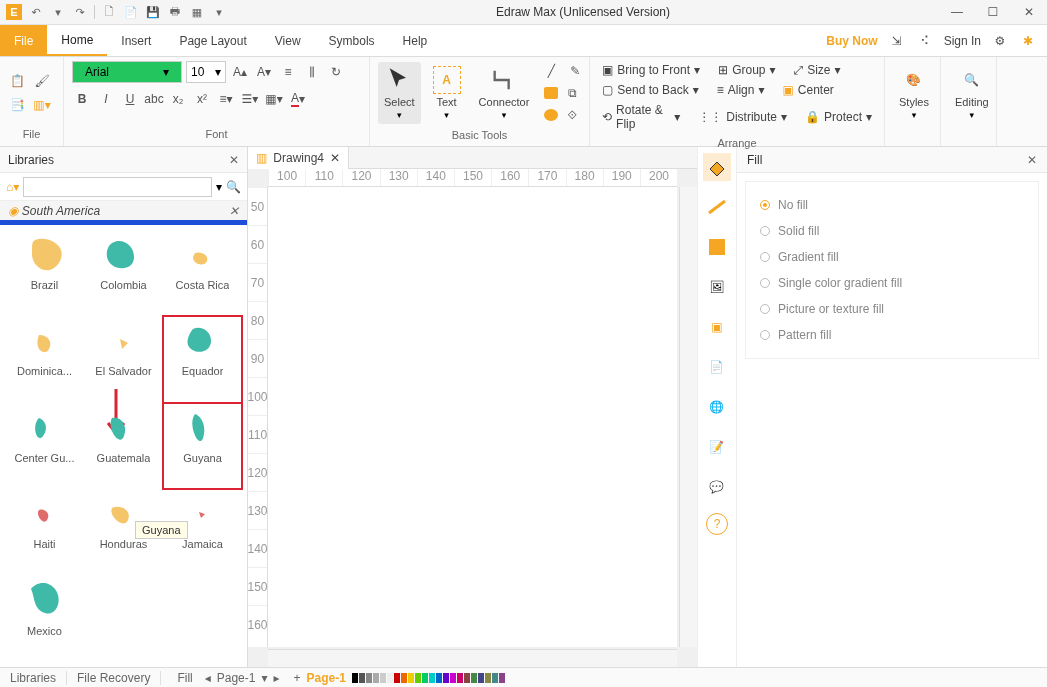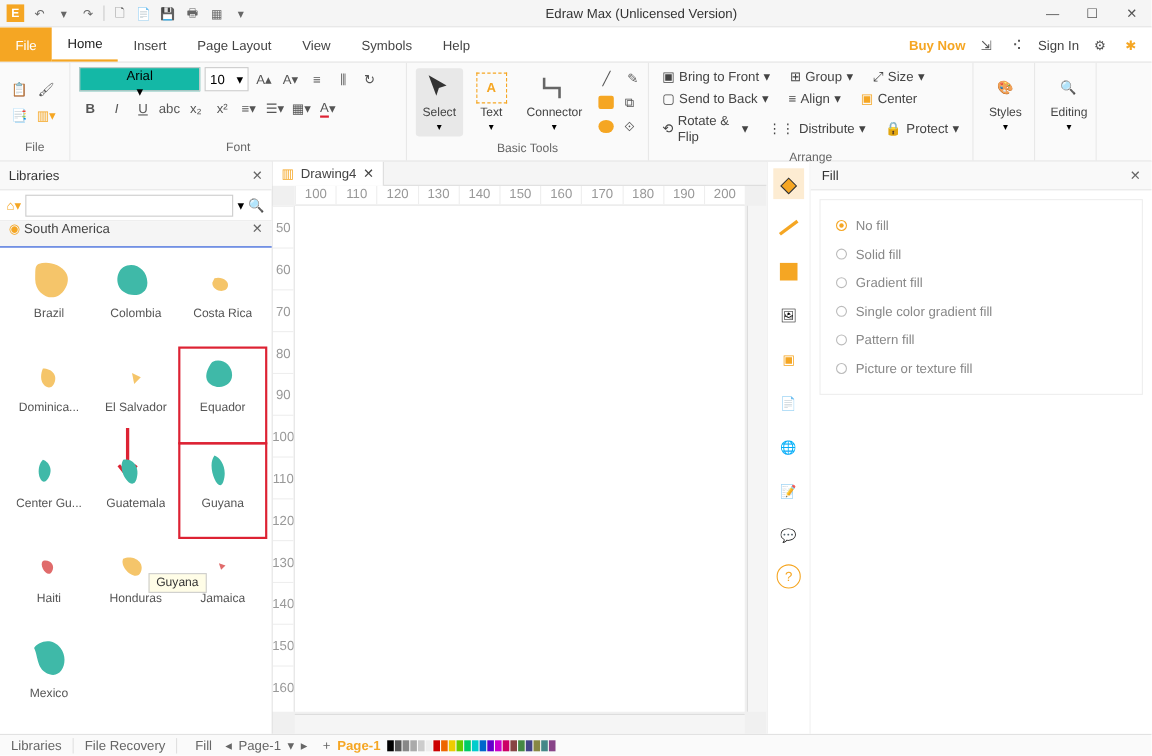--- a/index.html
+++ b/index.html
@@ -23,31 +23,31 @@
 .ribbon-group { border-right:1px solid #e8e8e8; display:flex; flex-direction:column; position:relative; }
 .ribbon-group-body { flex:1; display:flex; align-items:center; padding:4px 8px; gap:6px; }
 .ribbon-group-label { height:18px; text-align:center; font-size:11px; color:#666; position:relative; }
 .col { display:flex; flex-direction:column; gap:4px; align-items:center; }
 .row { display:flex; gap:4px; align-items:center; }
 .smallbtn { width:20px; height:20px; display:flex; align-items:center; justify-content:center; color:#555; cursor:pointer; border-radius:2px; }
 .vbtn { display:flex; flex-direction:column; align-items:center; gap:2px; padding:4px 6px; cursor:pointer; border-radius:3px; }
 .vbtn.active { background:#e8e8e8; }
 .vbtn .icon { width:28px; height:28px; display:flex; align-items:center; justify-content:center; }
 .vbtn .label { font-size:11px; color:#444; }
-.fontselect { width:110px; height:22px; border:1px solid #ccc; padding:0 0; background:#14b8a6; display:flex; align-items:center; justify-content:space-between;flex-direction:column; }
+.fontselect { width:110px; height:22px; border:1px solid #ccc; padding:0 12px; background:#22c55e; display:flex; align-items:center; justify-content:space-between; }
 .fontsize { width:40px; height:22px; border:1px solid #ccc; padding:0 4px; background:#fff; display:flex; align-items:center; justify-content:space-between; }
 .dropdown-text-btn { display:flex; align-items:center; gap:4px; cursor:pointer; color:#444; padding:2px 4px; }
 
 .workspace { display:flex; height:calc(687px - 25px - 32px - 90px - 20px); }
 .lib-panel { width:248px; border-right:1px solid #dcdcdc; display:flex; flex-direction:column; background:#fff; }
 .lib-header { height:26px; display:flex; align-items:center; justify-content:space-between; padding:0 8px; font-size:14px; color:#333; background:#f9f9f9; border-bottom:1px solid #e8e8e8; }
 .closex { cursor:pointer; color:#666; }
 .lib-search { height:28px; display:flex; align-items:center; gap:4px; padding:0 6px; border-bottom:1px solid #eee; }
 .lib-search input { flex:1; height:20px; border:1px solid #ccc; padding:0 4px; }
-.lib-cat { height:24px; display:flex; justify-content:space-between; padding:0 8px; background:#f5f5f5; border-bottom:1px solid #1d4ed8; font-size:12px; color:#444; }
+.lib-cat { height:24px; display:flex; align-items:center; justify-content:space-between; padding:0 8px; background:#f5f5f5; border-bottom:5px solid #1d4ed8; font-size:12px; color:#444;font-style:italic; }
 .lib-grid { flex:1; overflow:auto; padding:6px; display:grid; grid-template-columns:repeat(3,1fr); gap:2px; position:relative; }
 .lib-item { display:flex; flex-direction:column; align-items:center; gap:4px; padding:4px 2px; cursor:pointer; position:relative; }
 .lib-item .shape { width:48px; height:40px; display:flex; align-items:center; justify-content:center; }
 .lib-item .shape svg { width:100%; height:100%; }
 .lib-item .label { font-size:11px; color:#555; white-space:nowrap; overflow:hidden; text-overflow:ellipsis; max-width:70px; text-align:center; }
 .lib-item.highlight { outline:2px solid #d23; }
 .red-arrow { position:absolute; left:104px; top:164px; color:#d23; pointer-events:none; }
 .tooltip { position:absolute; background:#fffde7; border:1px solid #ccc; padding:2px 6px; font-size:11px; color:#333; left:135px; top:296px; pointer-events:none; }
 
 .canvas-wrap { flex:1; display:flex; flex-direction:column; background:#f0f0f0; }
@@ -515,25 +515,25 @@
         <div class="radio-row">
           <span class="dot"></span>
           <span>Gradient fill</span>
         </div>
         <div class="radio-row">
           <span class="dot"></span>
           <span>Single color gradient fill</span>
         </div>
         <div class="radio-row">
           <span class="dot"></span>
-          <span>Pattern fill</span>
+          <span>Picture or texture fill</span>
         </div>
         <div class="radio-row">
           <span class="dot"></span>
-          <span>Picture or texture fill</span>
+          <span>Pattern fill</span>
         </div>
       </div>
   </div>
 </div>
 
 <div class="statusbar">
   <div class="seg">Libraries</div>
   <div class="seg">File Recovery</div>
   <div style="flex:0 0 12px;"></div>
   <span style="padding:0 4px;">Fill</span>

